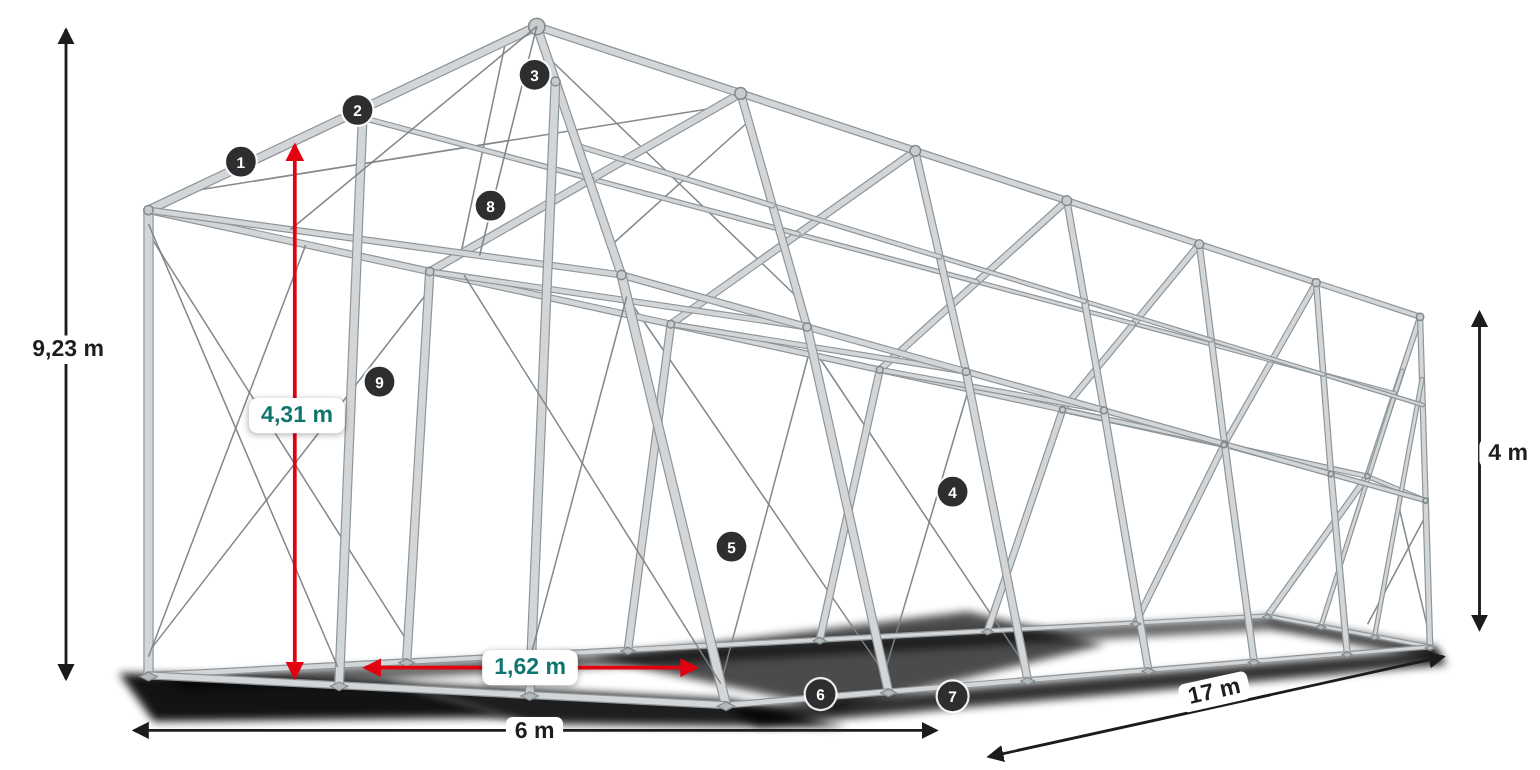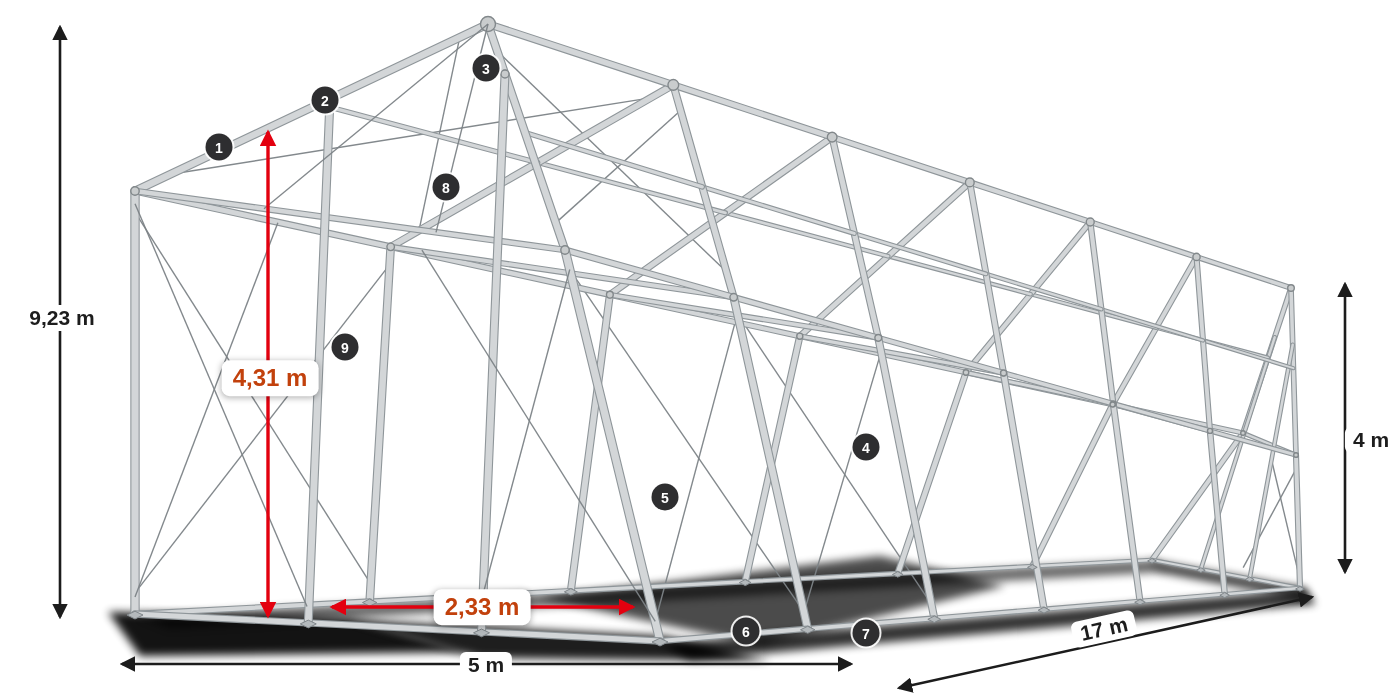--- a/index.html
+++ b/index.html
@@ -2,21 +2,21 @@
 <html><head>
 <meta charset="utf-8">
 <style>
   html,body{margin:0;padding:0;background:#fff}
   body{font-family:"Liberation Sans",sans-serif}
   .stage{position:relative;width:1400px;height:700px;background:#fff;overflow:hidden}
   .stage > svg{position:absolute;left:0;top:0}
   .arrow-black{stroke:#1c1c1c;stroke-width:2.6;fill:none}
   .arrow-red{stroke:#e3000f;stroke-width:3.4;fill:none}
   .dim-label{position:absolute;transform:translate(-50%,-50%);font-weight:700;font-size:21px;color:#1d1d1d;background:#fff;padding:1px 8px;border-radius:6px;white-space:nowrap;line-height:1.15;z-index:4}
-  .dim-label.red{color:#c2410c;font-size:24px;box-shadow:0 1px 6px rgba(0,0,0,.3);padding:4px 11px;border-radius:8px}
+  .dim-label.red{color:#0f766e;font-size:21px;box-shadow:0 1px 6px rgba(0,0,0,.3);padding:4px 11px;border-radius:8px}
   .dim-label.rot{transform:translate(-50%,-50%) rotate(-12.5deg)}
   .badge{position:absolute;width:27px;height:27px;border-radius:50%;background:#2e2e30;color:#fff;display:flex;align-items:center;justify-content:center;font-size:14px;font-weight:700;transform:translate(-50%,-50%);box-shadow:0 0 0 2px rgba(255,255,255,.9);cursor:pointer;z-index:5}
 </style>
 </head>
 <body>
 
 <div class="stage">
 
   <svg id="scene" width="1400" height="700" viewBox="0 0 1400 700">
     <defs>
@@ -270,25 +270,25 @@
       <line class="arrow-black" x1="60" y1="27" x2="60" y2="617" marker-start="url(#ab)" marker-end="url(#ab)"></line>
       <line class="arrow-black" x1="1345" y1="284" x2="1345" y2="572" marker-start="url(#ab)" marker-end="url(#ab)"></line>
       <line class="arrow-black" x1="122" y1="664" x2="851" y2="664" marker-start="url(#ab)" marker-end="url(#ab)"></line>
       <line class="arrow-black" x1="899" y1="688" x2="1312" y2="597" marker-start="url(#ab)" marker-end="url(#ab)"></line>
       <line class="arrow-red" x1="268" y1="132" x2="268" y2="616" marker-start="url(#ar)" marker-end="url(#ar)"></line>
       <line class="arrow-red" x1="332" y1="607" x2="633" y2="607" marker-start="url(#ar)" marker-end="url(#ar)"></line>
     </g>
   </svg>
 
   <div class="dim-label" style="left:62px;top:318px">9,23 m</div>
-  <div class="dim-label" style="left:1371px;top:440px">4 m</div>
-  <div class="dim-label" style="left:486px;top:665px">5 m</div>
+  <div class="dim-label" style="left:1371px;top:412px">4 m</div>
+  <div class="dim-label" style="left:486px;top:665px">6 m</div>
   <div class="dim-label rot" style="left:1104px;top:629px">17 m</div>
   <div class="dim-label red" style="left:270px;top:378px">4,31 m</div>
-  <div class="dim-label red" style="left:482px;top:607px">2,33 m</div>
+  <div class="dim-label red" style="left:482px;top:607px">1,62 m</div>
 
   <div class="badge" style="left:219px;top:147px">1</div>
   <div class="badge" style="left:325px;top:100px">2</div>
   <div class="badge" style="left:486px;top:68px">3</div>
   <div class="badge" style="left:866px;top:447px">4</div>
   <div class="badge" style="left:665px;top:497px">5</div>
   <div class="badge" style="left:746px;top:631px">6</div>
   <div class="badge" style="left:866px;top:633px">7</div>
   <div class="badge" style="left:446px;top:187px">8</div>
   <div class="badge" style="left:345px;top:347px">9</div>

